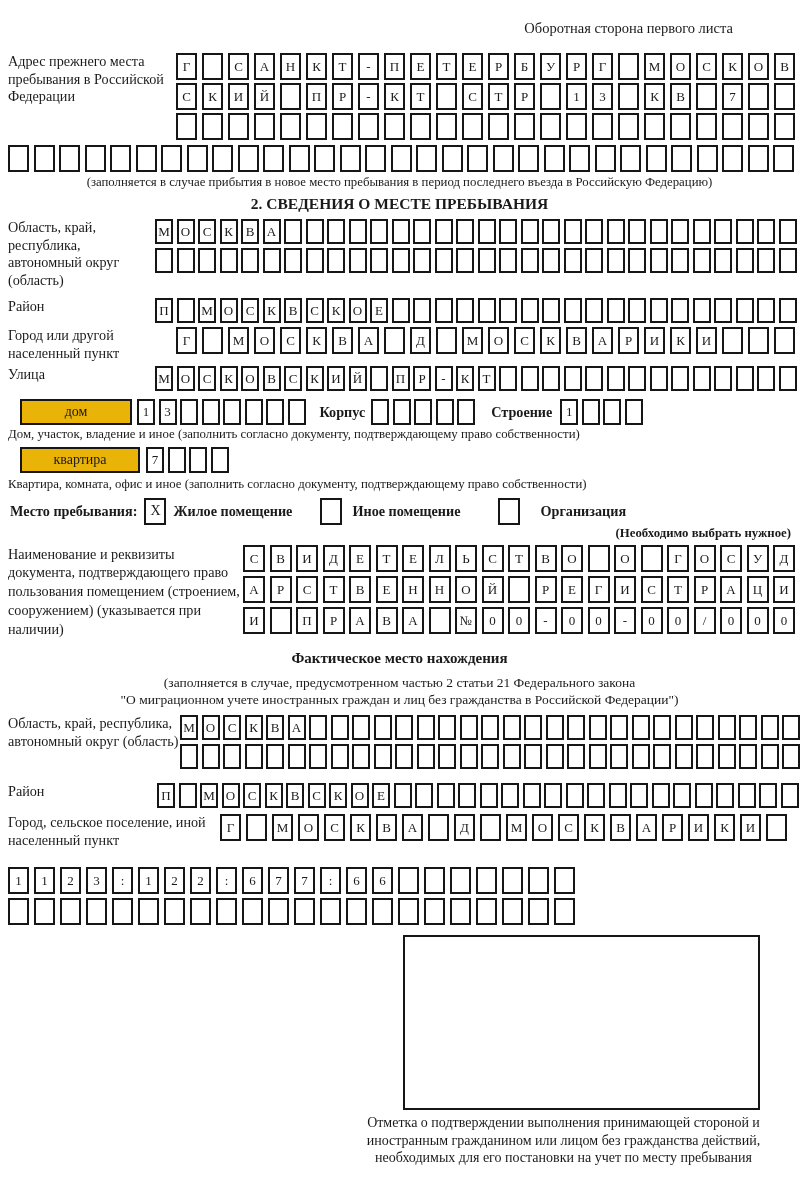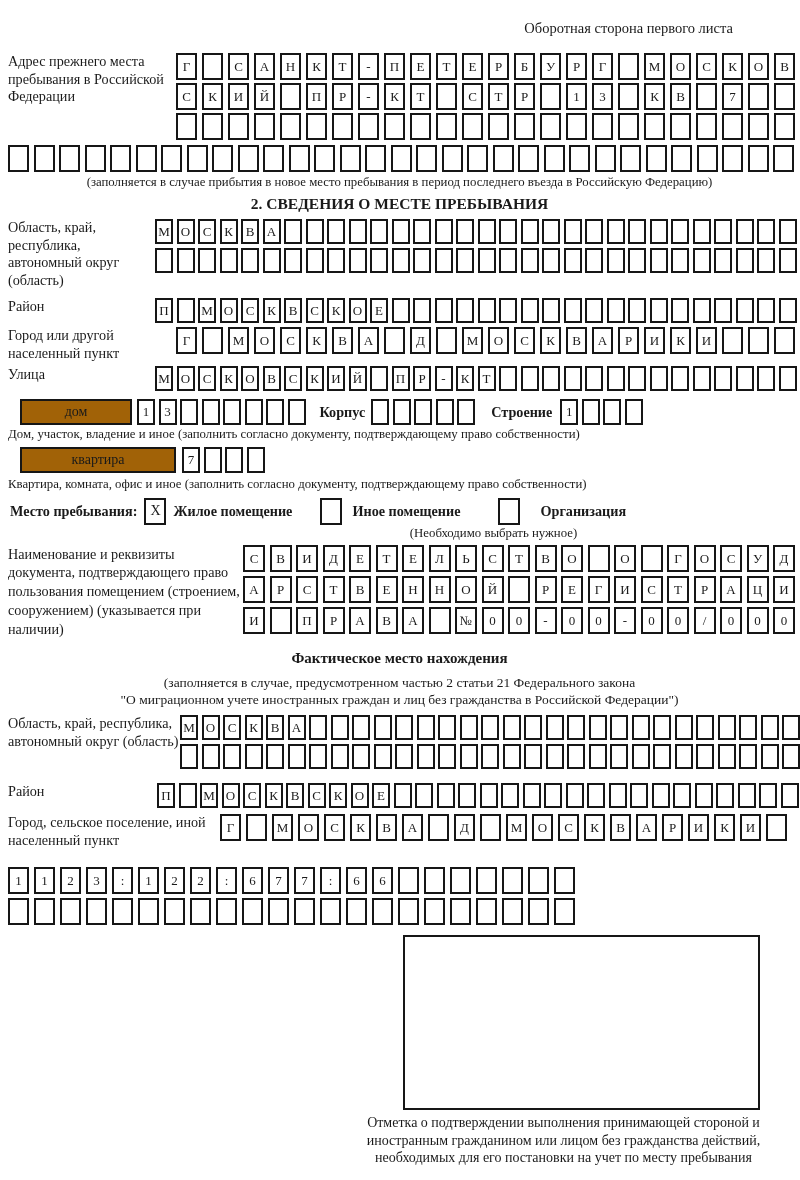--- a/index.html
+++ b/index.html
@@ -34,21 +34,21 @@
   .vgap3 > .cells { margin-bottom:3px; }
   .vgap4 > .cells { margin-bottom:4px; }
 
   .caption { font-size:12.8px; text-align:center; }
   .h2 { font-size:15.5px; font-weight:bold; text-align:center; }
   .h3 { font-size:15px; font-weight:bold; text-align:center; }
   .note-c { font-size:13.5px; text-align:center; line-height:1.25; }
 
   .bigbox {
     flex:none; border:2px solid #161616; height:26px; display:flex;
-    align-items:center; justify-content:center; font-size:14px; background:#a16207;
+    align-items:center; justify-content:center; font-size:14px; background:#eab308;
   }
   .inline-lab { font-size:14.2px; line-height:26px; flex:none;font-weight:bold; }
   .chk {
     flex:none; width:22px; height:27px; border:2px solid #161616; background:#fff;
     display:flex; align-items:center; justify-content:center; font-size:14px;
   }
   .stamp {
     margin-left:395px; width:357px; height:175px; border:2px solid #161616; background:#fff;
   }
   .stamp-note { margin-left:318px; width:475px; font-size:14px; line-height:1.25; text-align:center; }
@@ -376,40 +376,40 @@
     <div class="cells cSm">
         <span class="cell">1</span>
         <span class="cell"></span>
         <span class="cell"></span>
         <span class="cell"></span>
       </div>
   </div>
   <div class="caption" style="margin-top:2px; text-align:left;">Дом, участок, владение и иное (заполнить согласно документу, подтверждающему право собственности)</div>
 
   <div class="frow" style="margin-top:5px; margin-left:12px; align-items:center;">
-    <div class="bigbox" style="width:156px;">квартира</div>
+    <div class="bigbox" style="width:120px;">квартира</div>
     <div class="cells cSm" style="margin-left:6px;">
         <span class="cell">7</span>
         <span class="cell"></span>
         <span class="cell"></span>
         <span class="cell"></span>
       </div>
   </div>
   <div class="caption" style="margin-top:4px; text-align:left;">Квартира, комната, офис и иное (заполнить согласно документу, подтверждающему право собственности)</div>
 
   <div class="frow" style="margin-top:6px; margin-left:2px; align-items:center;">
     <div class="inline-lab">Место пребывания:</div>
     <div class="chk" style="margin-left:7px;">X</div>
     <div class="inline-lab" style="margin-left:7px;">Жилое помещение</div>
     <div class="chk" style="margin-left:28px;"></div>
     <div class="inline-lab" style="margin-left:10px;">Иное помещение</div>
     <div class="chk" style="margin-left:38px;"></div>
     <div class="inline-lab" style="margin-left:20px;">Организация</div>
   </div>
-  <div class="caption" style="text-align:center; margin-left:188px; margin-top:1px;">(Необходимо выбрать нужное)</div>
+  <div class="caption" style="text-align:right; margin-left:188px; margin-top:1px;font-weight:bold;">(Необходимо выбрать нужное)</div>
 
   <div class="frow" style="margin-top:4px;">
     <div class="lbl w235" style="line-height:1.32;">Наименование и реквизиты документа, подтверждающего право пользования помещением (строением, сооружением) (указывается при наличии)</div>
     <div class="vgap4">
       <div class="cells c21">
           <span class="cell">С</span>
           <span class="cell">В</span>
           <span class="cell">И</span>
           <span class="cell">Д</span>
           <span class="cell">Е</span>

